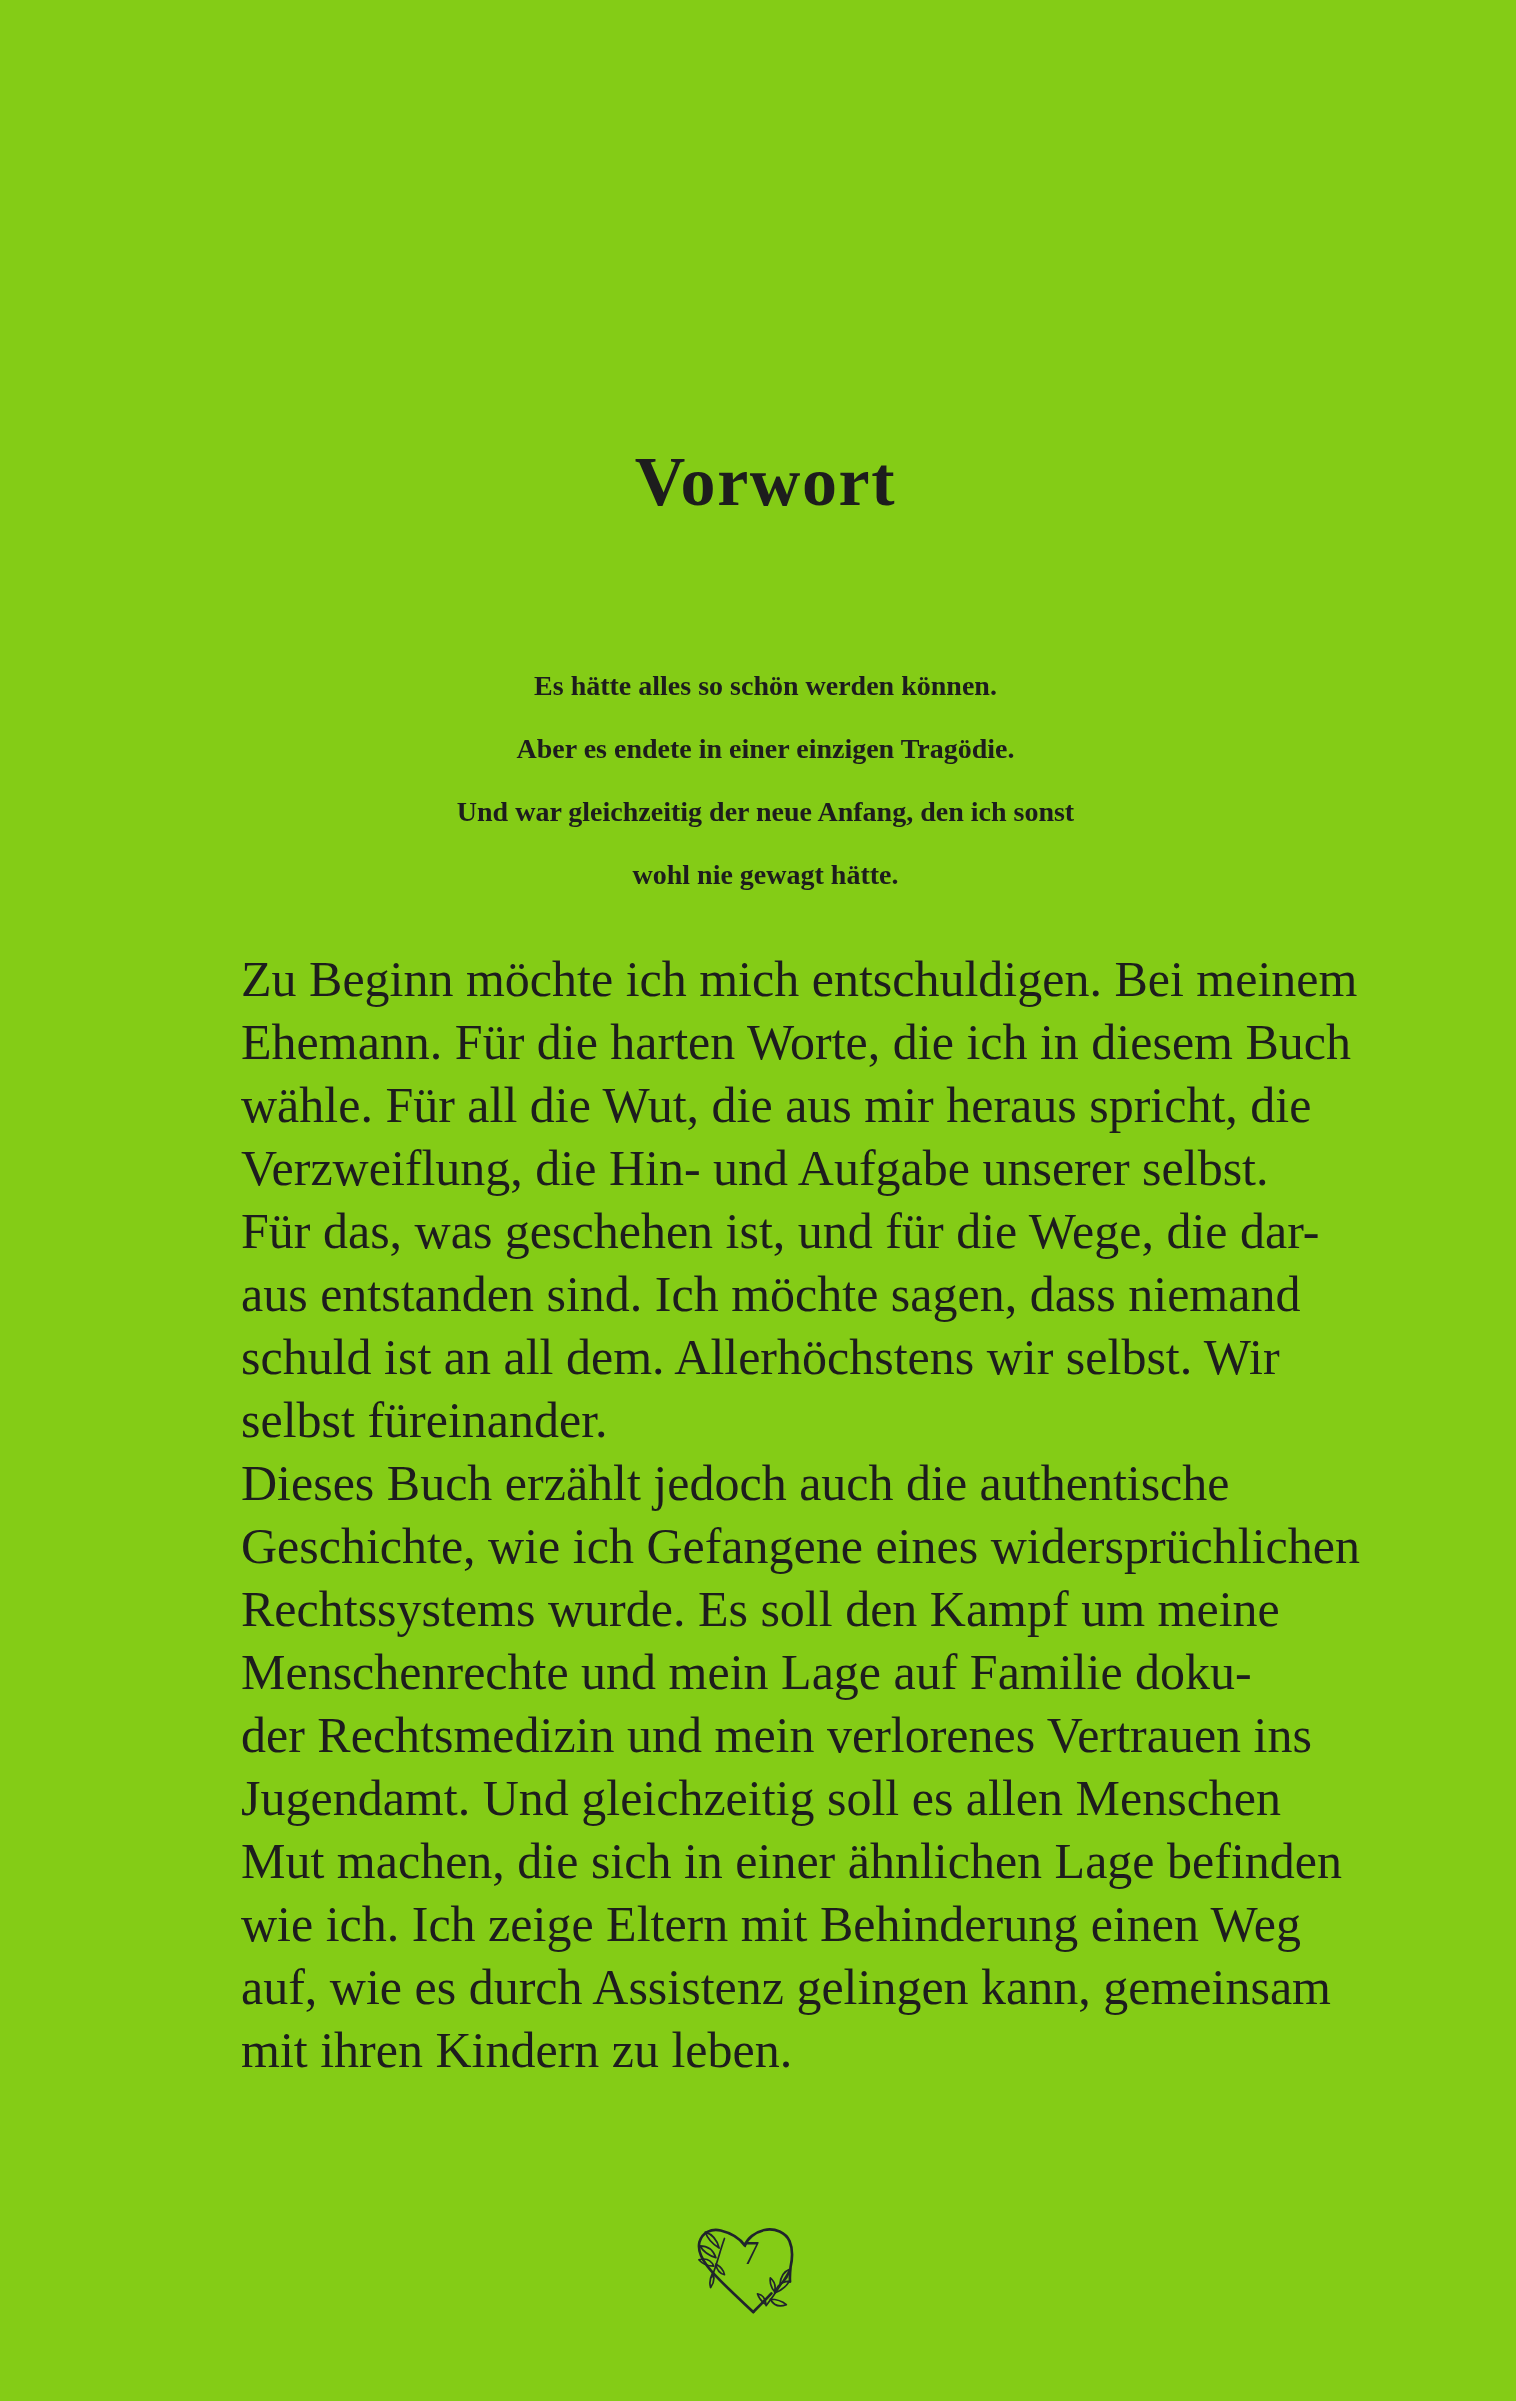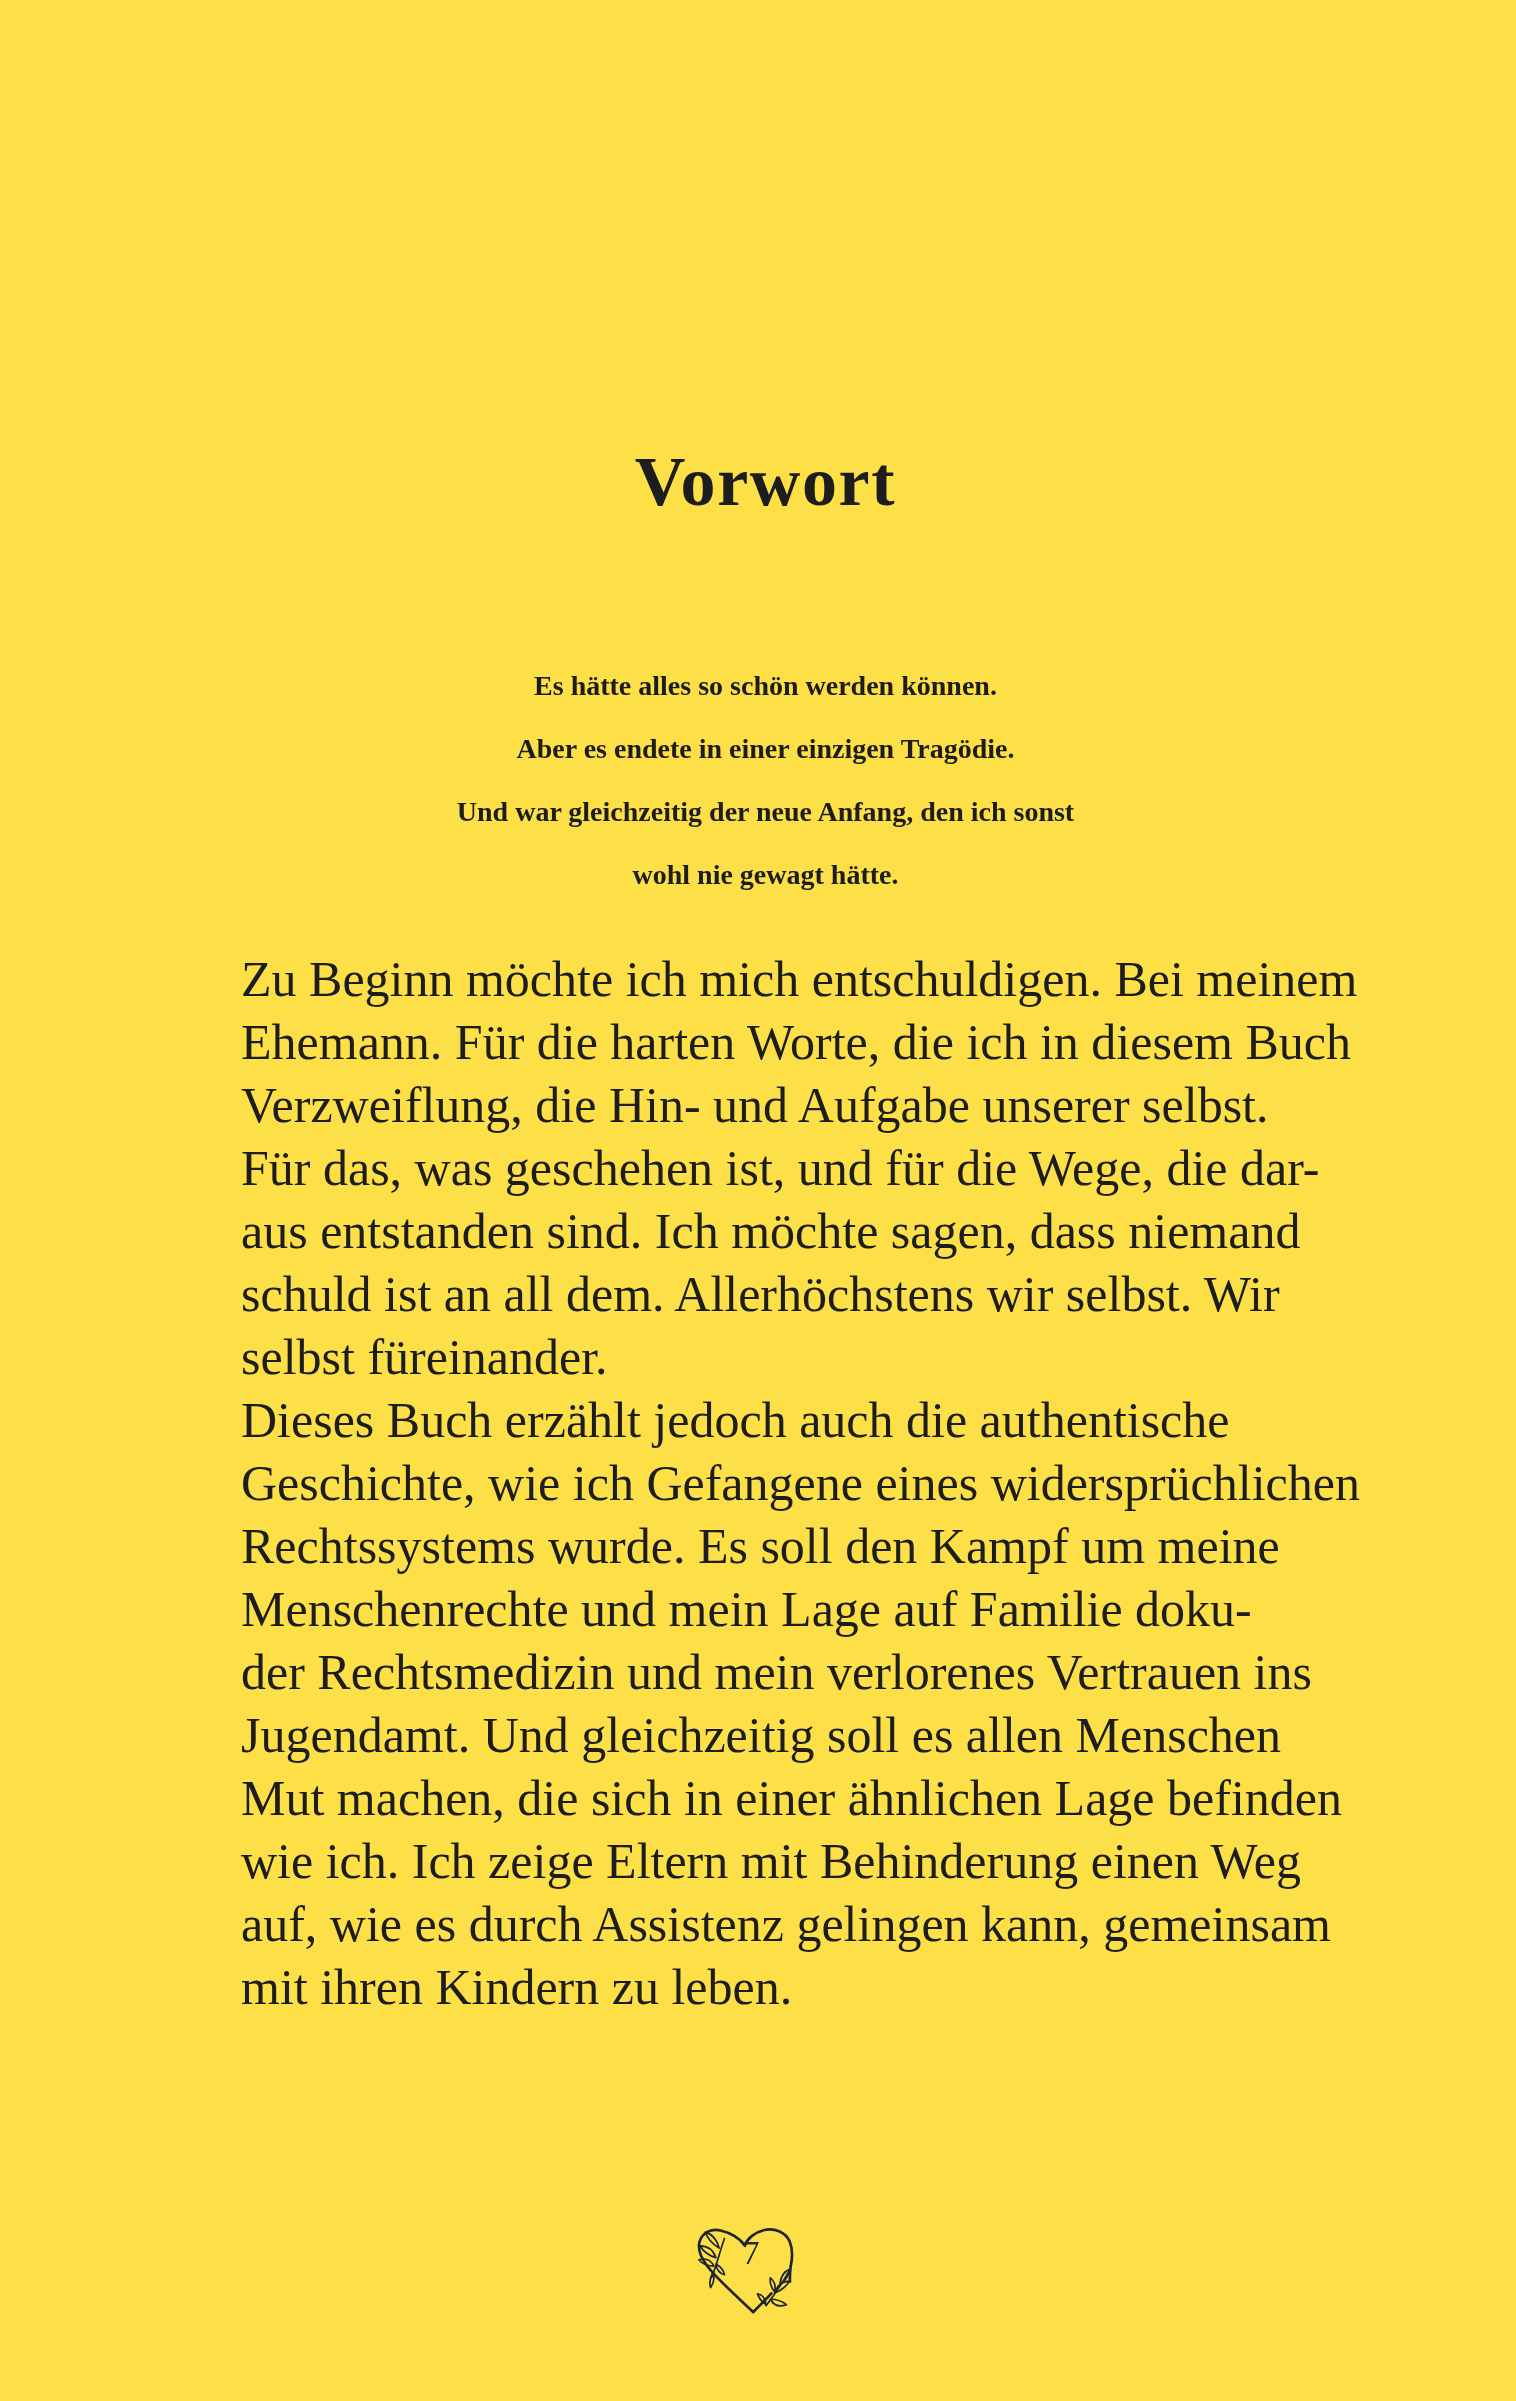--- a/index.html
+++ b/index.html
@@ -4,21 +4,21 @@
 <style>
   html, body {
     margin: 0;
     padding: 0;
     background: #ffffff;
   }
   .page {
     position: relative;
     width: 1517px;
     height: 2401px;
-    background: #fde047;
+    background: #84cc16;
     font-family: "Liberation Serif", serif;
     color: #1d1d1d;
     overflow: hidden;
   }
   .title {
     position: absolute;
     left: 241px;
     top: 442px;
     width: 1049px;
     margin: 0;
@@ -88,20 +88,21 @@
   <div class="epigraph">
     <div class="line">Es hätte alles so schön werden können.</div>
     <div class="line">Aber es endete in einer einzigen Tragödie.</div>
     <div class="line">Und war gleichzeitig der neue Anfang, den ich sonst</div>
     <div class="line">wohl nie gewagt hätte.</div>
   </div>
 
   <div class="body-text">
     <div class="line">Zu Beginn möchte ich mich entschuldigen. Bei meinem</div>
     <div class="line">Ehemann. Für die harten Worte, die ich in diesem Buch</div>
+    <div class="line">wähle. Für all die Wut, die aus mir heraus spricht, die</div>
     <div class="line">Verzweiflung, die Hin- und Aufgabe unserer selbst.</div>
     <div class="line">Für das, was geschehen ist, und für die Wege, die dar-</div>
     <div class="line">aus entstanden sind. Ich möchte sagen, dass niemand</div>
     <div class="line">schuld ist an all dem. Allerhöchstens wir selbst. Wir</div>
     <div class="line">selbst füreinander.</div>
     <div class="line">Dieses Buch erzählt jedoch auch die authentische</div>
     <div class="line">Geschichte, wie ich Gefangene eines widersprüchlichen</div>
     <div class="line">Rechtssystems wurde. Es soll den Kampf um meine</div>
     <div class="line">Menschenrechte und mein Lage auf Familie doku-</div>
     <div class="line">der Rechtsmedizin und mein verlorenes Vertrauen ins</div>

